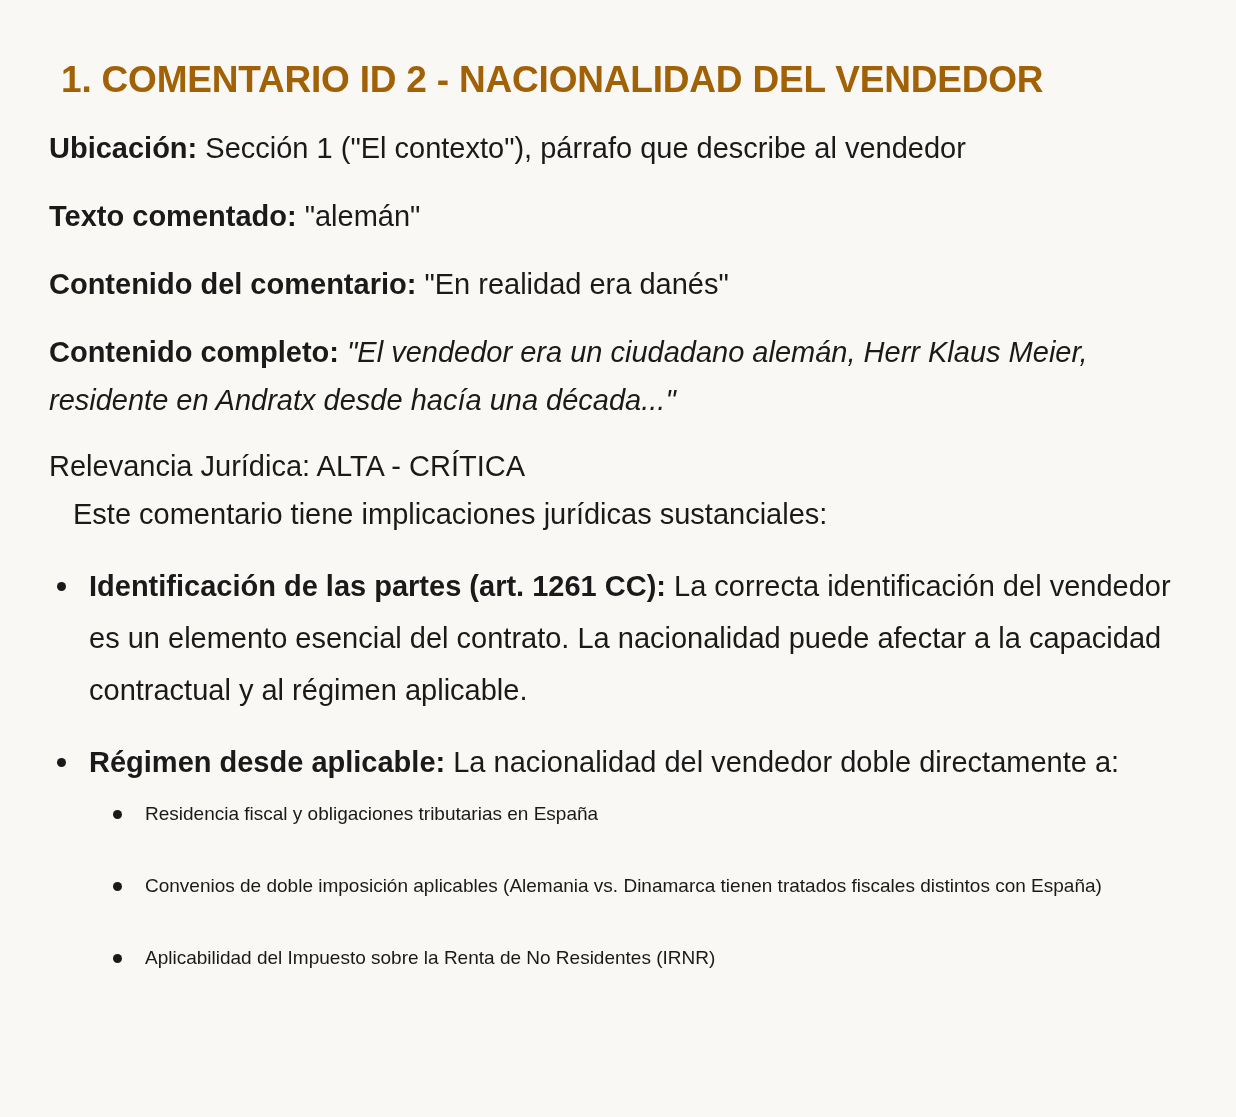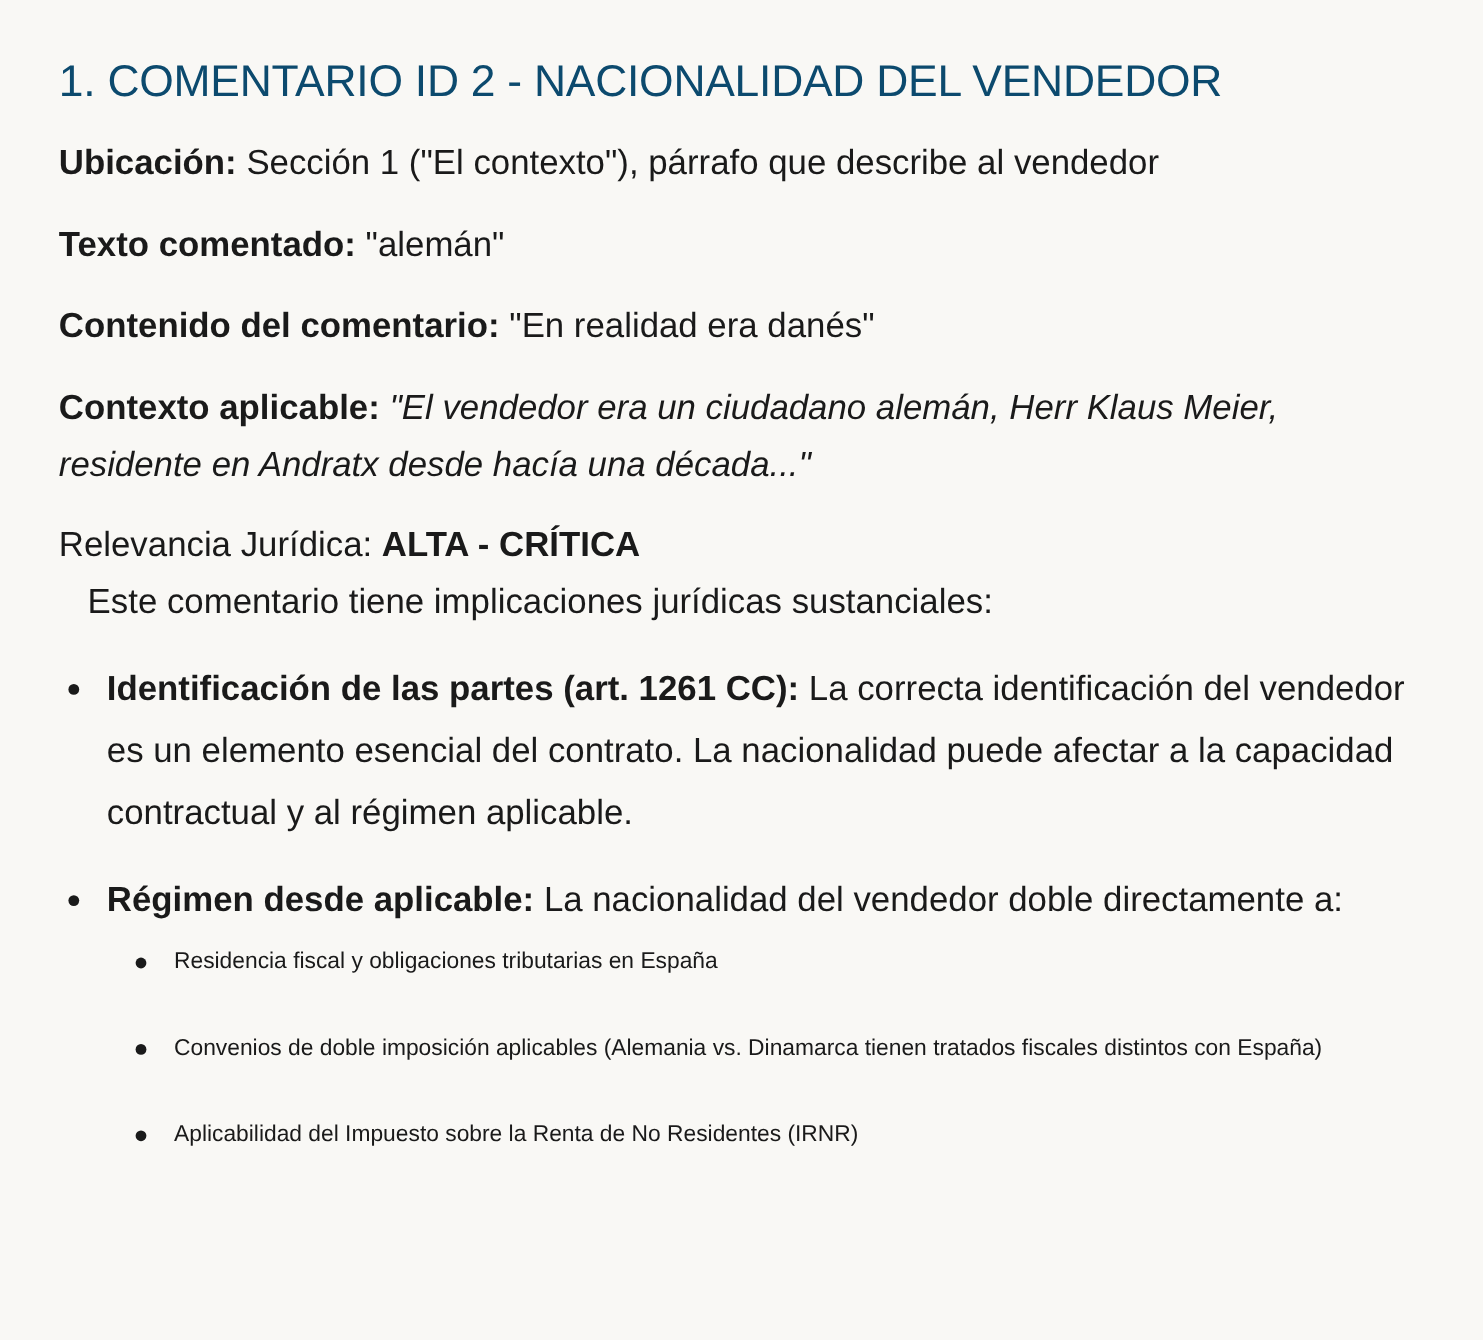--- a/index.html
+++ b/index.html
@@ -14,38 +14,38 @@
       font-family: "Liberation Sans", "DejaVu Sans", sans-serif;
       color: #1a1a1a;
     }
     .doc {
       position: relative;
       padding: 44px 60px 0 49px;
       box-sizing: border-box;
       width: 1236px;
     }
     h1 {
-      margin: 0;
+      margin: 12px;
       font-size: 37px;
-      font-weight: 400;
+      font-weight: 700;
       line-height: 48px;
       letter-spacing: -0.2px;
-      color: #0c4a6e;
+      color: #a16207;
     }
     p {
       margin: 0;
       font-size: 29px;
       line-height: 48px;
     }
     .field { margin-top: 20px; }
     .field.first { margin-top: 20px; }
     .label { font-weight: 700; }
     .italic { font-style: italic; }
     .relevance { margin-top: 20px; line-height: 44px; }
-    .relevance .level { font-weight: 700; }
+    .relevance .level { font-weight: 400; }
     .intro { line-height: 44px; margin-top: 4px; margin-left: 24px; }
 
     ul {
       margin: 0;
       padding: 0;
       list-style: none;
     }
     .list-l1 { margin-top: 24px; }
     .list-l1 > li {
       position: relative;
@@ -100,21 +100,21 @@
     <span class="label">Texto comentado:</span>
     <span>"alemán"</span>
   </p>
 
   <p class="field">
     <span class="label">Contenido del comentario:</span>
     <span>"En realidad era danés"</span>
   </p>
 
   <p class="field">
-    <span class="label">Contexto aplicable:</span>
+    <span class="label">Contenido completo:</span>
     <span class="italic">"El vendedor era un ciudadano alemán, Herr Klaus Meier, residente en Andratx desde hacía una década..."</span>
   </p>
 
   <p class="relevance">
     <span>Relevancia Jurídica:</span>
     <span class="level">ALTA - CRÍTICA</span>
   </p>
 
   <p class="intro">Este comentario tiene implicaciones jurídicas sustanciales:</p>
 

